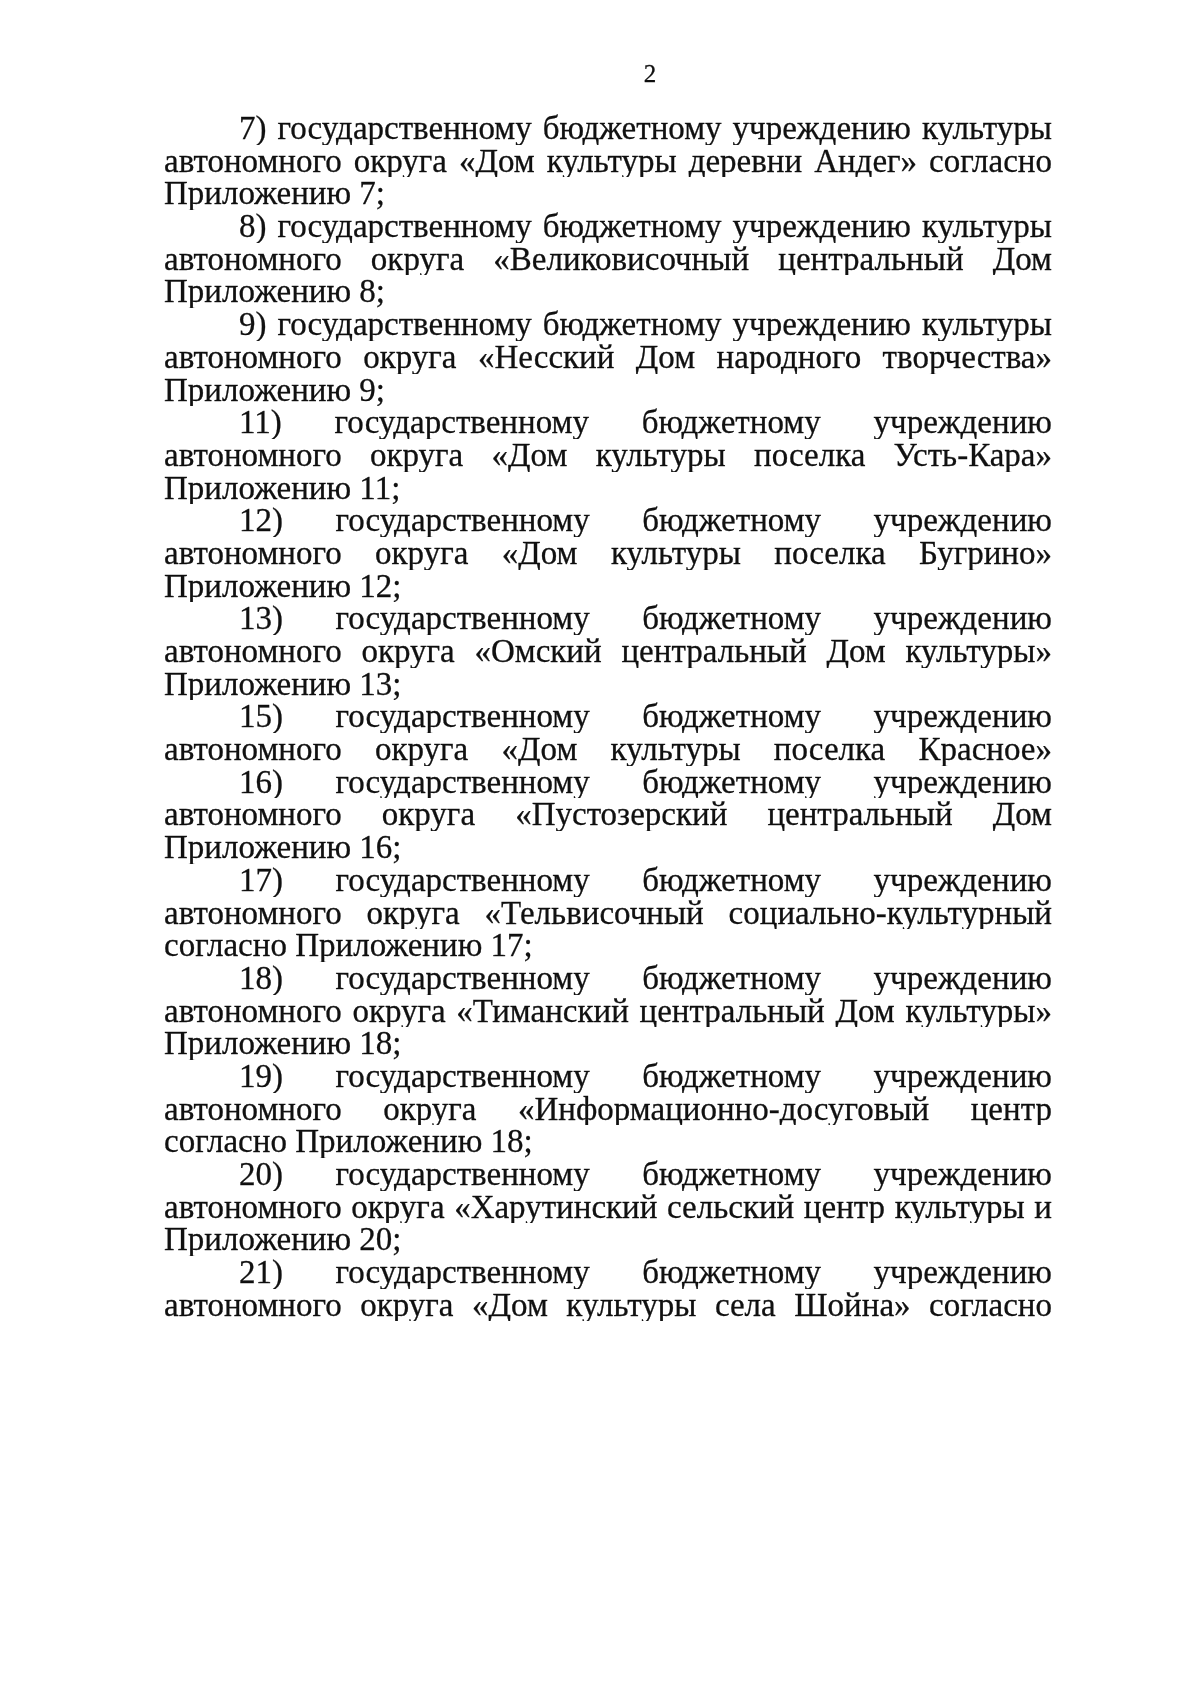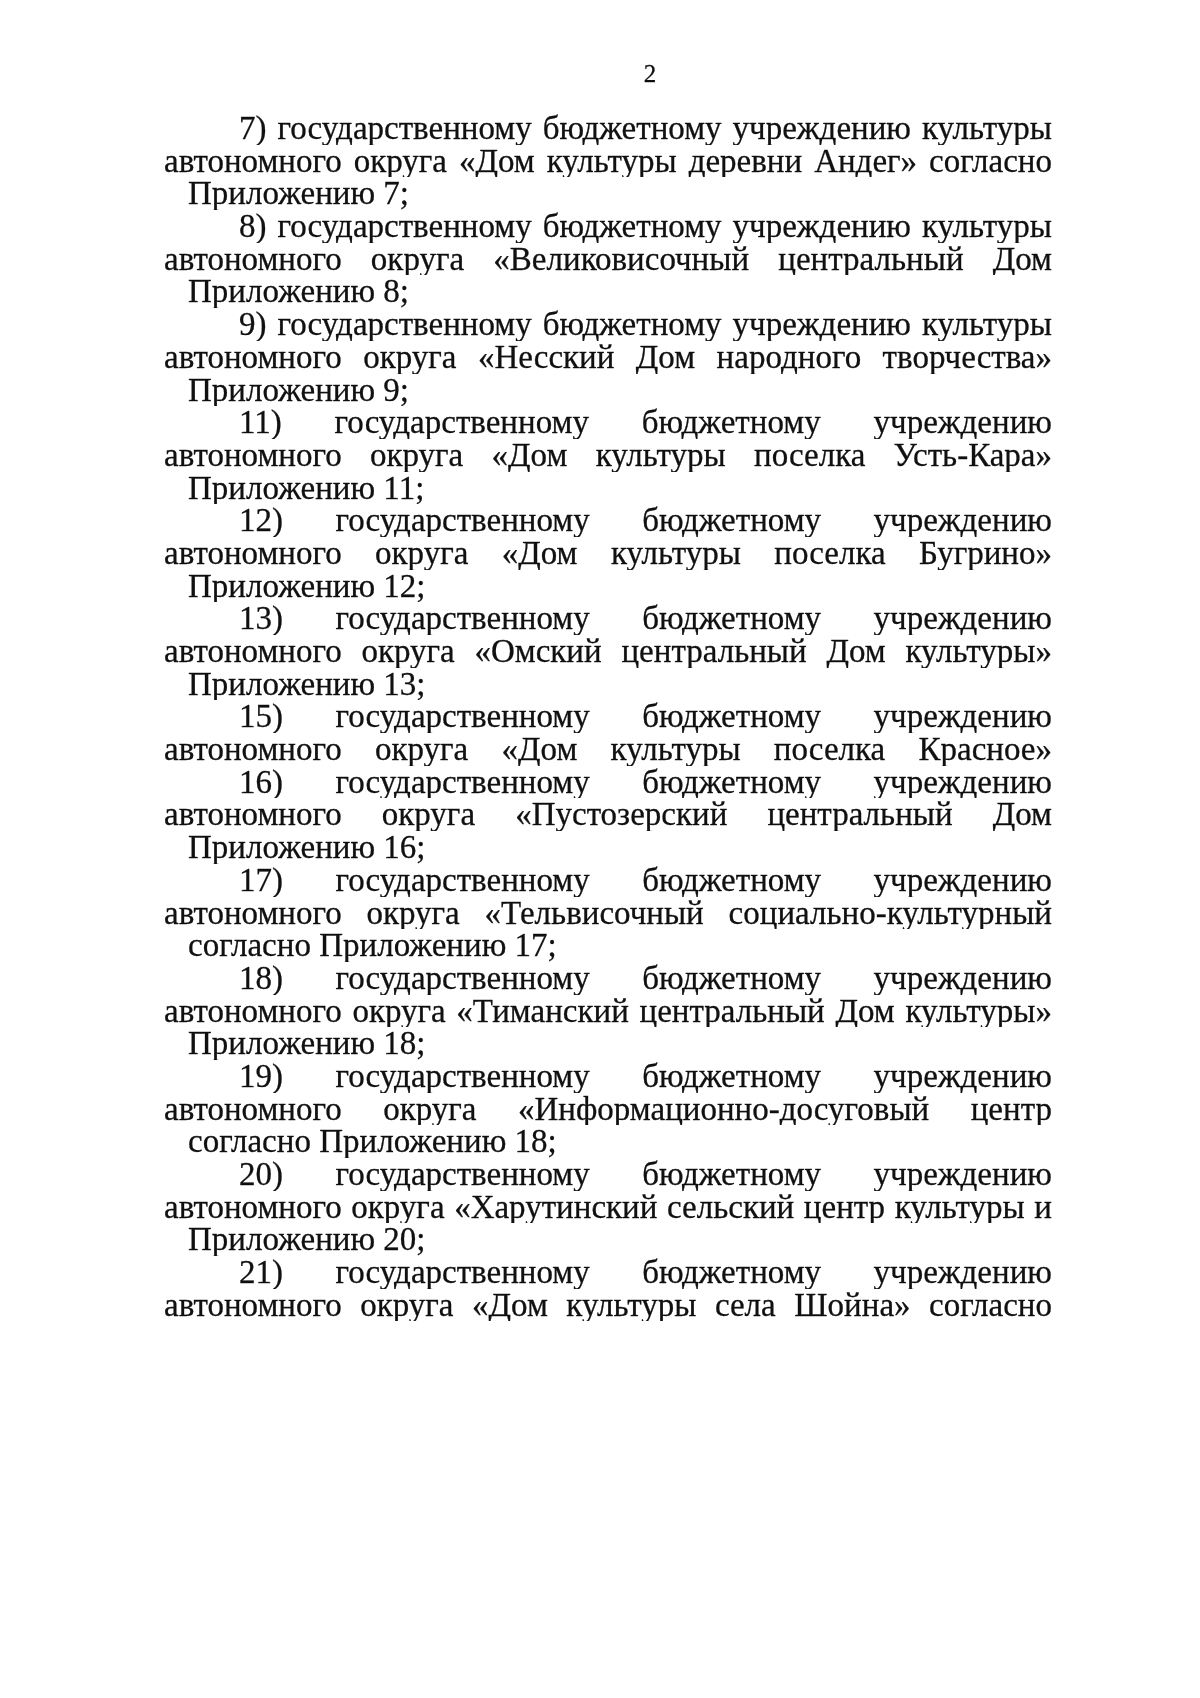--- a/index.html
+++ b/index.html
@@ -47,21 +47,20 @@
     text-align: justify;
     text-align-last: justify;
     text-justify: inter-word;
     white-space: normal;
   }
   .line.first {
     text-indent: 75px;
   }
   .line.last {
     text-align-last: left;
-    margin-left: 24px;
   }
   .line.fill {
     text-align-last: justify;
   }
 </style>
 </head>
 <body>
 
 <div class="page">
   <div class="page-num">2</div>

